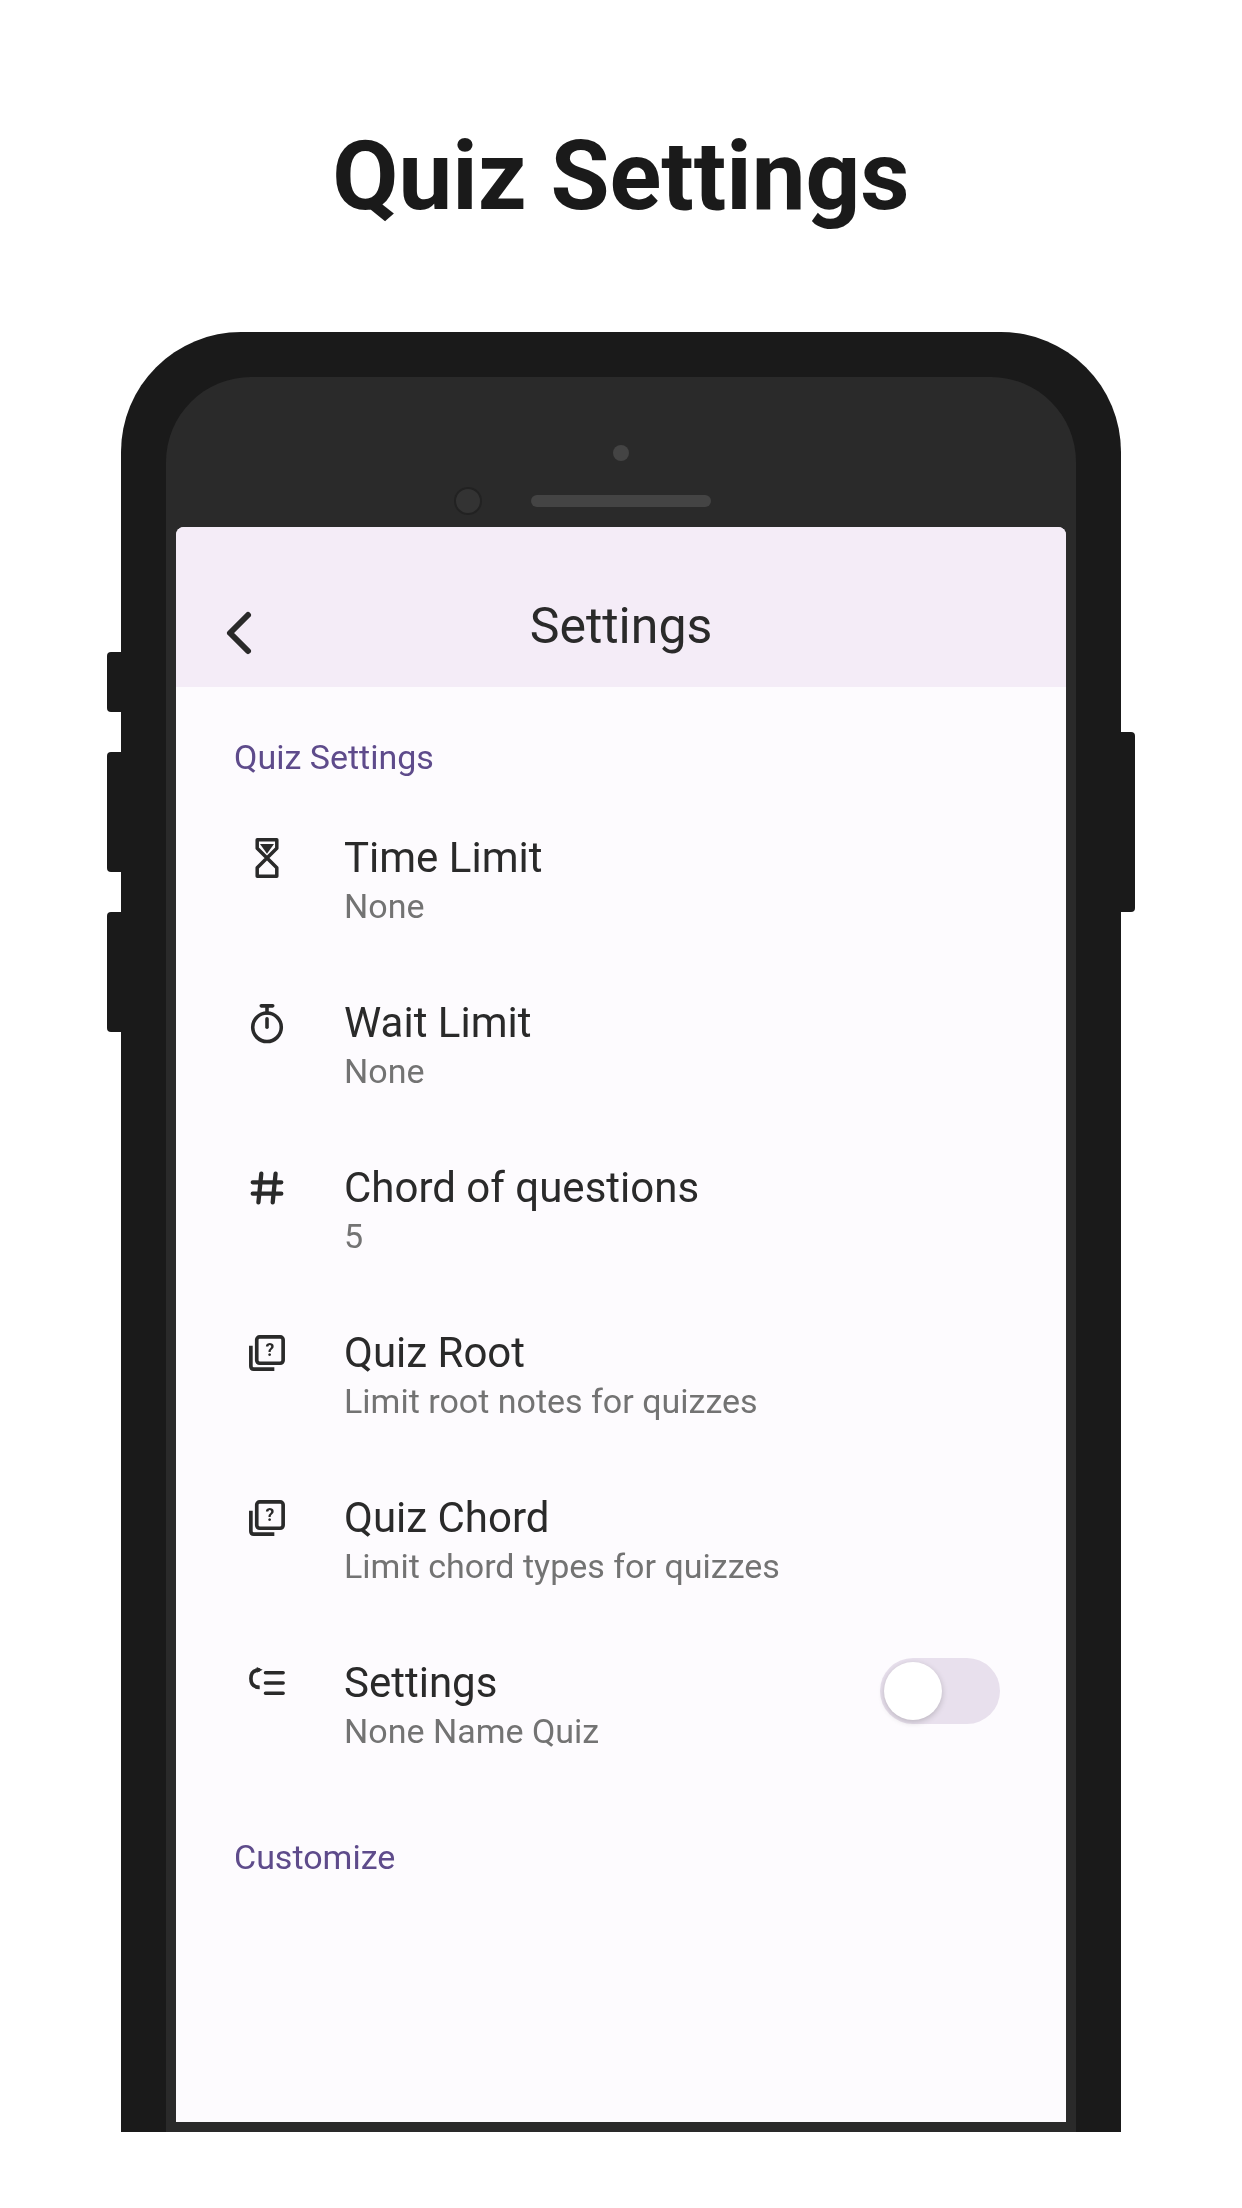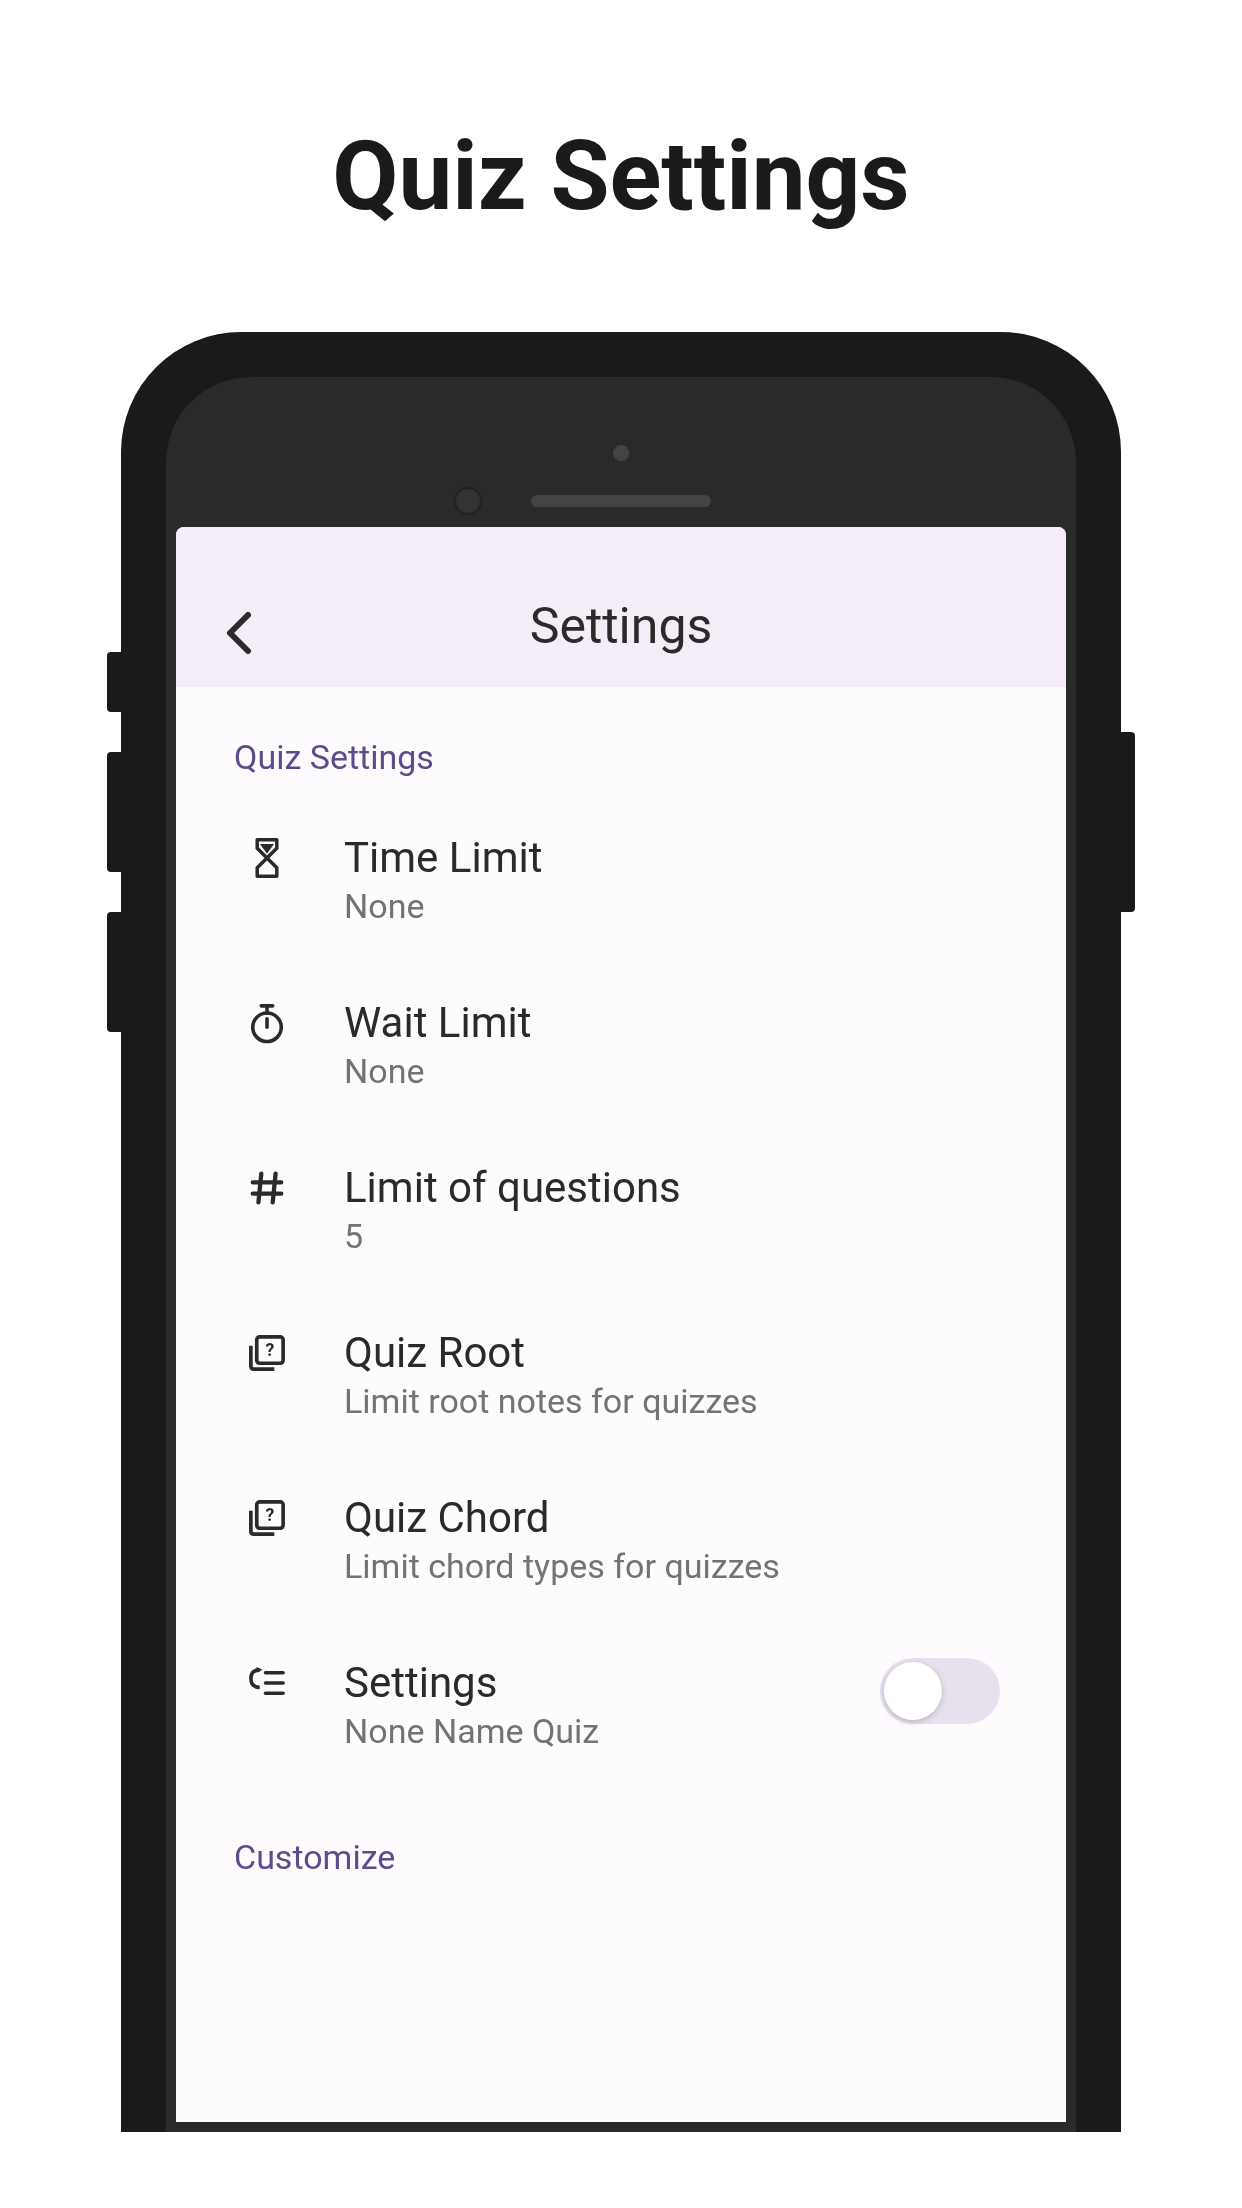--- a/index.html
+++ b/index.html
@@ -278,21 +278,21 @@
           </div>
         </div>
 
         <div class="setting-row">
           <div class="setting-icon">
             <svg width="40" height="40" viewBox="0 0 28 28">
               <path d="M10 4 L8 24 M20 4 L18 24 M4 10 L24 10 M4 18 L24 18" stroke="#2a2a2a" stroke-width="3" stroke-linecap="round"></path>
             </svg>
           </div>
           <div class="setting-text">
-            <div class="setting-title">Limit of questions</div>
+            <div class="setting-title">Chord of questions</div>
             <div class="setting-subtitle">5</div>
           </div>
         </div>
 
         <div class="setting-row">
           <div class="setting-icon">
             <svg width="44" height="44" viewBox="0 0 30 30">
               <rect x="8" y="4" width="18" height="18" rx="2" stroke="#2a2a2a" stroke-width="2.5" fill="none"></rect>
               <path d="M4 10 L4 24 Q4 26 6 26 L20 26" stroke="#2a2a2a" stroke-width="2.5" fill="none"></path>
               <text x="17" y="17" font-size="12" text-anchor="middle" fill="#2a2a2a" font-weight="bold">?</text>

